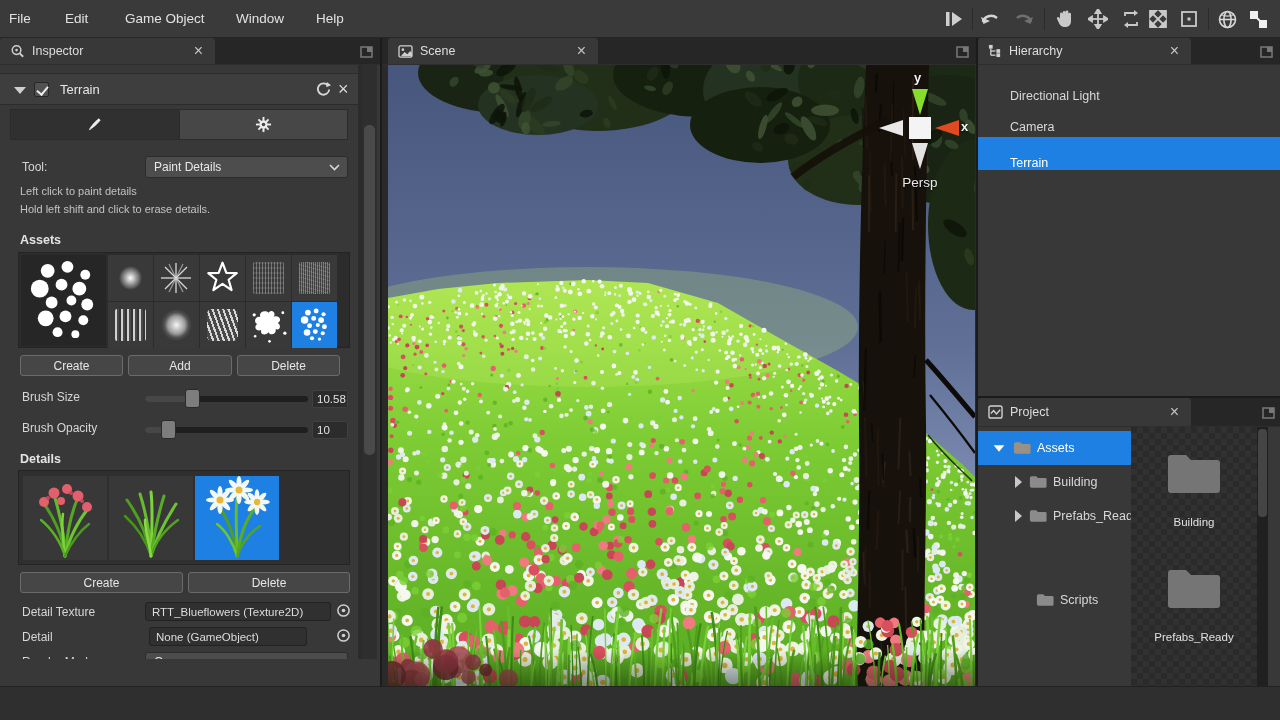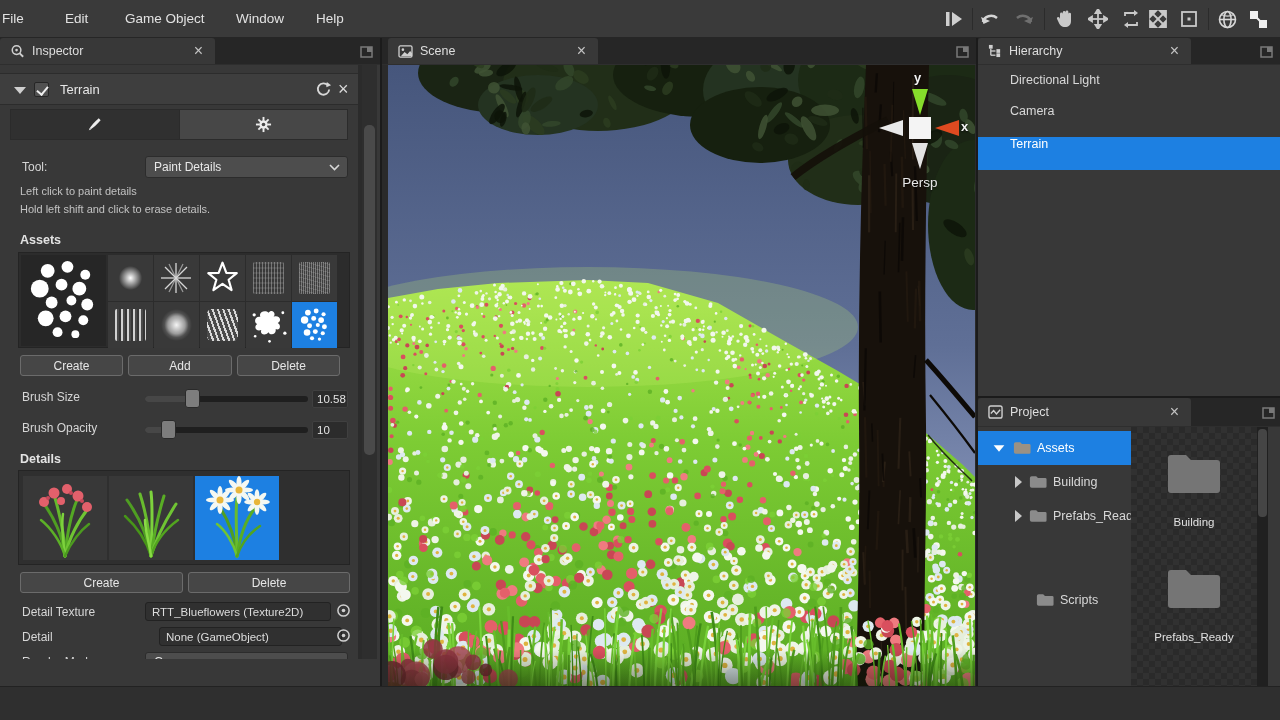--- a/index.html
+++ b/index.html
@@ -70,21 +70,21 @@
   .b5 { background:repeating-linear-gradient(90deg, rgba(210,210,210,.5) 0 1px, rgba(90,90,90,.2) 1px 2px),
                repeating-linear-gradient(15deg, rgba(160,160,160,.3) 0 1px, rgba(40,40,40,.2) 1px 4px); opacity:.85; }
   .b6 { background:repeating-linear-gradient(90deg, rgba(235,235,235,.85) 0 2px, rgba(120,120,120,.25) 2px 4px, rgba(30,30,30,.15) 4px 6px); }
   .b7 { background:radial-gradient(closest-side, rgba(255,255,255,.95), rgba(255,255,255,.5) 55%, rgba(255,255,255,.12) 78%, transparent); }
   .b8 { background:repeating-linear-gradient(70deg, rgba(255,255,255,.8) 0 2px, rgba(255,255,255,.08) 2px 5px); border-radius:5px; }
 
   .thumb { position:absolute; width:84px; height:84px; background:#383838; }
   .thumb.sel { background:#1d80e2; }
 
   
-  .hrow { position:absolute; left:0; right:0; height:30px; display:flex; align-items:flex-start;
+  .hrow { position:absolute; left:0; right:0; height:30px; display:flex; align-items:flex-end;
     font-size:12.5px; color:#d8d8d8; }
   .hrow.sel { background:#1d80e2; color:#fff; }
   .prow { position:absolute; left:0; width:153px; height:30px; display:flex; align-items:center;
     font-size:12.5px; color:#d8d8d8; white-space:nowrap; overflow:hidden; }
   .prow.sel { background:#1d80e2; color:#fff; }
   .checker { background-color:#2a2a2a;
     background-image:linear-gradient(45deg,#313131 25%,transparent 25%,transparent 75%,#313131 75%),
                      linear-gradient(45deg,#313131 25%,transparent 25%,transparent 75%,#313131 75%);
     background-size:12px 12px; background-position:0 0,6px 6px; }
   .gridlabel { position:absolute; width:126px; text-align:center; font-size:11.5px; color:#e0e0e0; }
@@ -108,21 +108,21 @@
     color:#e8e8e8; font-size:13.5px; text-shadow:0 1px 2px rgba(0,0,0,.7); }
 
   .bottombar { position:absolute; left:0; top:686px; width:1280px; height:34px;
     background:#2f2f2f; border-top:1px solid #222; }
   svg { display:block; }
 </style>
 </head>
 <body>
 
 <div class="menubar">
-  <span class="menu-item" style="left:2px">File</span>
+  <span class="menu-item" style="left:9px">File</span>
   <span class="menu-item" style="left:65px">Edit</span>
   <span class="menu-item" style="left:125px">Game Object</span>
   <span class="menu-item" style="left:236px">Window</span>
   <span class="menu-item" style="left:316px">Help</span>
 
   <div class="tbtn" style="left:942px">
     <svg width="20" height="18" viewBox="0 0 20 18">
         <rect x="2" y="2" width="3.5" height="14" fill="#cfcfcf"></rect>
         <path d="M8 2 L18 9 L8 16 Z" fill="#cfcfcf"></path>
       </svg>
@@ -478,21 +478,21 @@
         <span>RTT_Blueflowers (Texture2D)</span>
       </div>
     <div class="picker" style="left:336px;top:538px">
       <svg width="15" height="15" viewBox="0 0 15 15">
           <circle cx="7.5" cy="7.5" r="5.6" fill="none" stroke="#cfcfcf" stroke-width="1.5"></circle>
           <circle cx="7.5" cy="7.5" r="1.8" fill="#cfcfcf"></circle>
         </svg>
     </div>
 
     <span class="lbl" style="top:565px">Detail</span>
-    <div class="objfield" style="left:159px;top:562px;width:183px">
+    <div class="objfield" style="left:149px;top:562px;width:158px">
         <span>None (GameObject)</span>
       </div>
     <div class="picker" style="left:336px;top:563px">
       <svg width="15" height="15" viewBox="0 0 15 15">
           <circle cx="7.5" cy="7.5" r="5.6" fill="none" stroke="#cfcfcf" stroke-width="1.5"></circle>
           <circle cx="7.5" cy="7.5" r="1.8" fill="#cfcfcf"></circle>
         </svg>
     </div>
 
     <span class="lbl" style="top:590px">Render Mode</span>

